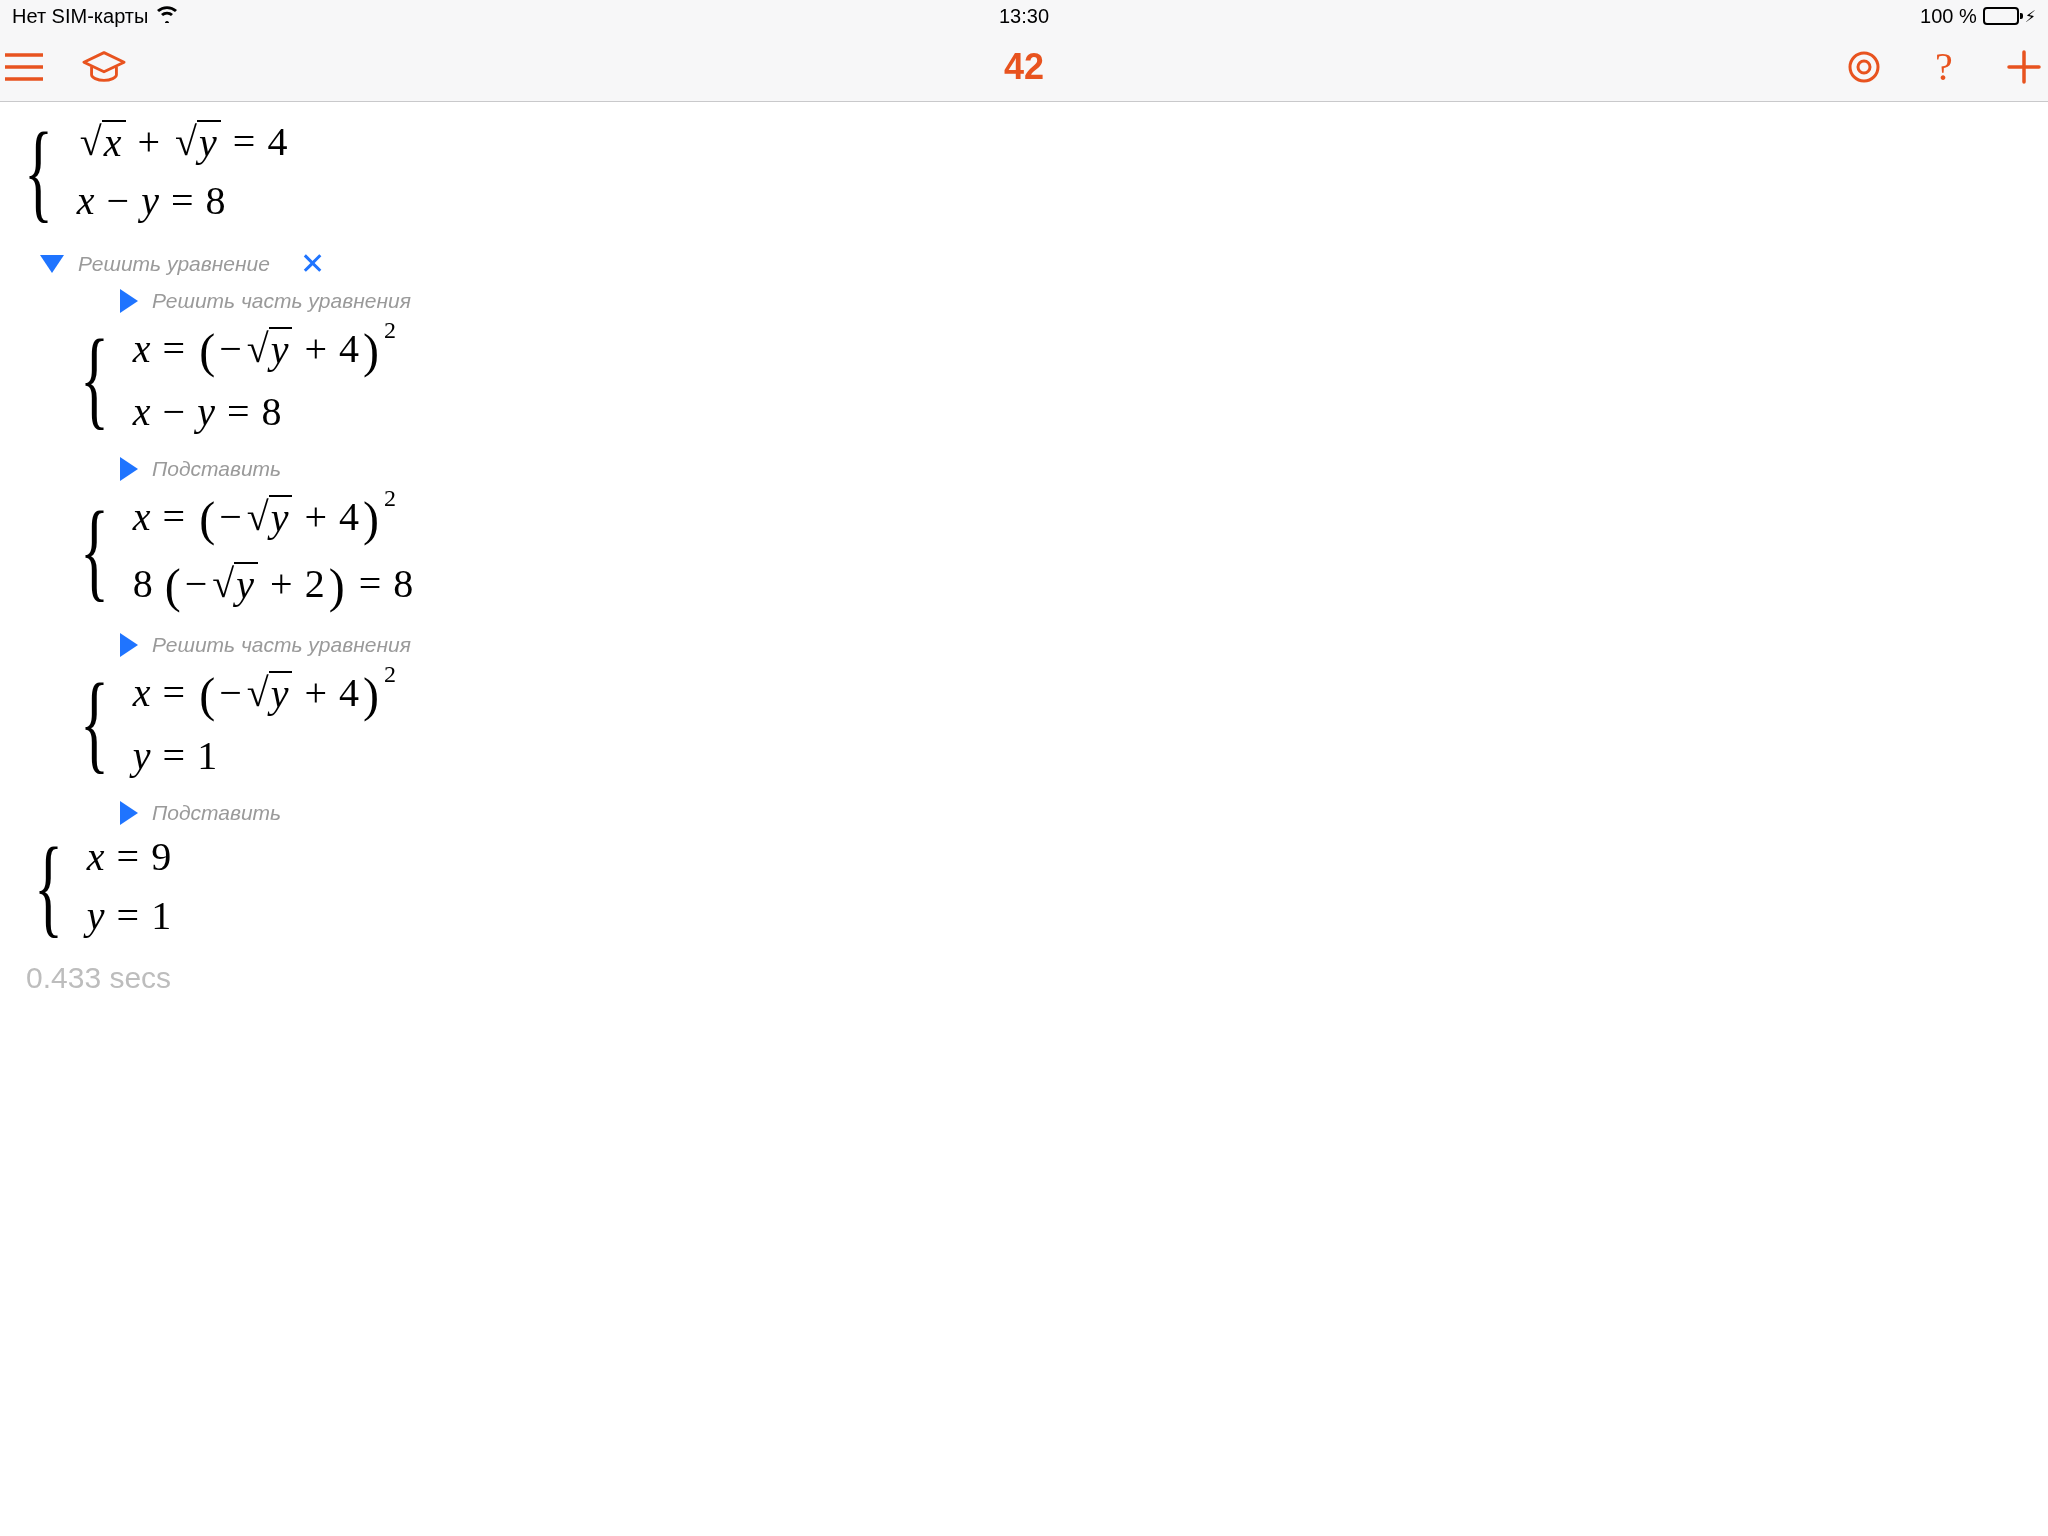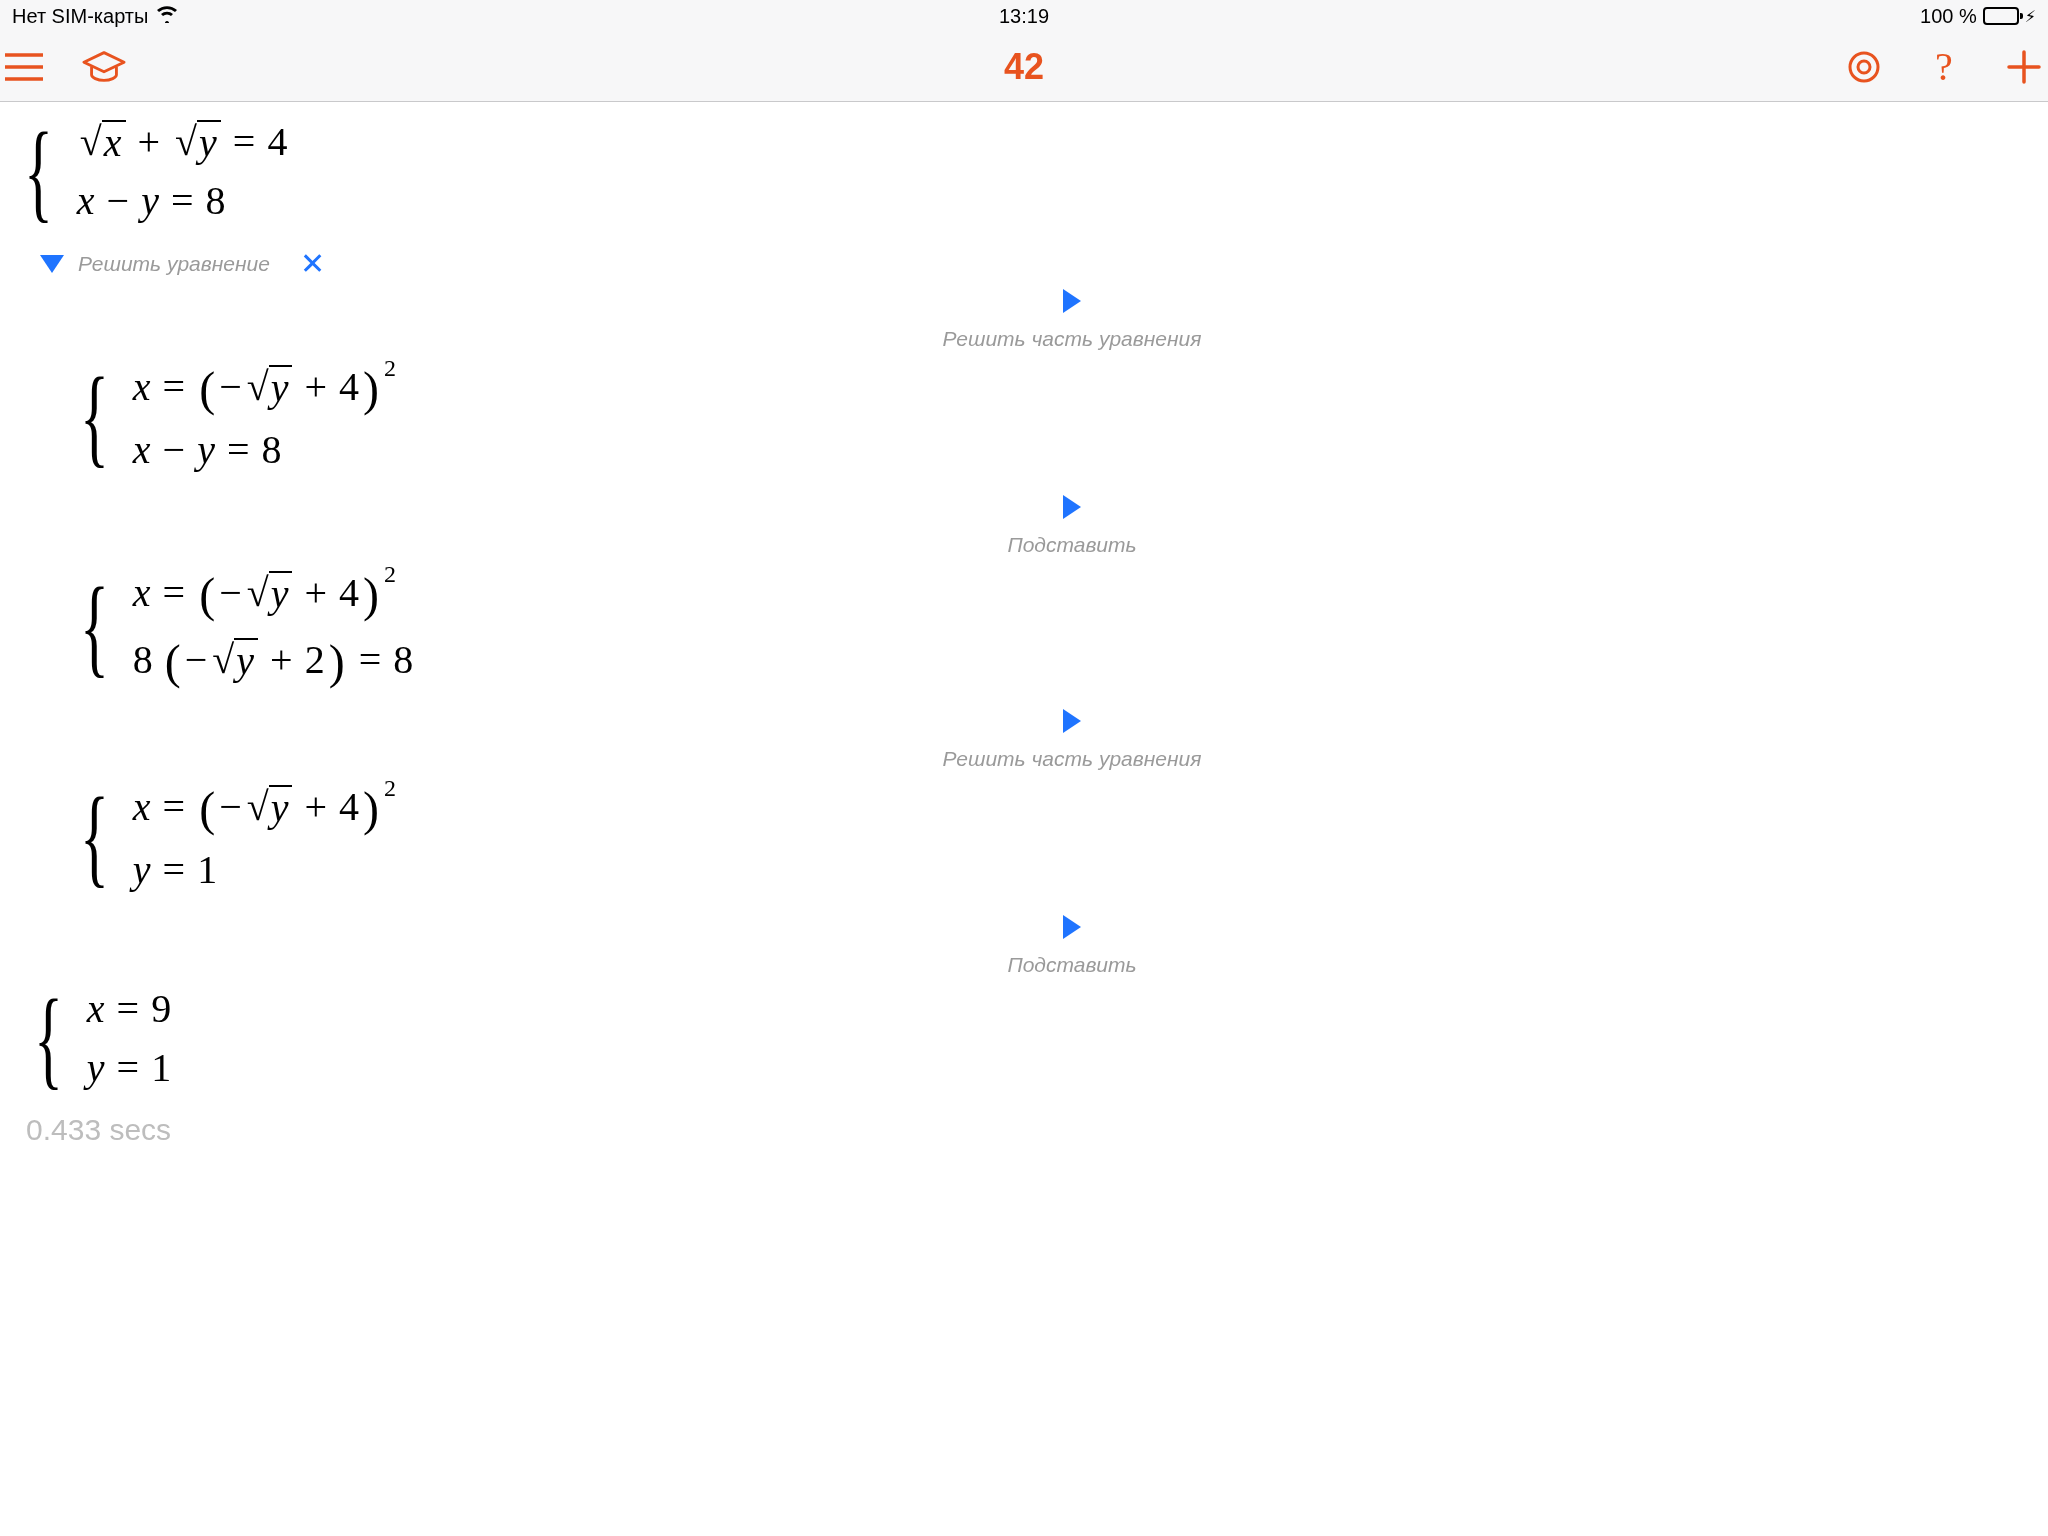--- a/index.html
+++ b/index.html
@@ -39,39 +39,39 @@
   .lp,.rp { font-size:48px; position:relative; top:2px; padding:0 2px;}
   
   .step { display:flex; align-items:center; gap:14px; margin: 4px 0 8px 36px; }
   .step-label { color:#9a9a9a; font-style:italic; font-size:21px; }
   .tri { width:0; height:0; border-style:solid; cursor:pointer; }
   .tri-right { border-width:12px 0 12px 18px; border-color: transparent transparent transparent #1f74ff; }
   .tri-down  { border-width:18px 12px 0 12px; border-color: #1f74ff transparent transparent transparent; }
   .x-icon { color:#1f74ff; font-size:30px; font-weight:400; margin-left:16px; cursor:pointer;}
   
   .indent-1 { margin-left: 56px; }
-  .indent-step2 { margin-left: 96px; flex-direction: column; }
+  .indent-step2 { margin-left: 96px; }
   
   .timing { color:#bdbdbd; font-size:30px; font-family:inherit; margin-top:6px; margin-left:2px;}
   
   .wifi-icon { display:inline-block; }
 </style>
 </head>
 <body>
 
 <div class="status-bar">
   <div class="status-left">
     <span>Нет SIM-карты</span>
     <span class="wifi-icon">
       <svg width="22" height="18" viewBox="0 0 22 18">
           <path d="M11 16 a2 2 0 1 0 0.001 0 M5 9 a9 9 0 0 1 12 0 l-2 2 a6 6 0 0 0 -8 0 z M1 5 a15 15 0 0 1 20 0 l-2 2 a12 12 0 0 0 -16 0 z" fill="#000"></path>
         </svg>
     </span>
   </div>
-  <div class="status-center">13:19</div>
+  <div class="status-center">13:30</div>
   <div class="status-right">
     <span>100 %</span>
     <span class="battery"><span class="battery-fill"></span></span>
     <span class="bolt">⚡︎</span>
   </div>
 </div>
 
 <div class="nav-bar">
   <div class="nav-left">
     <div class="icon-btn orange">

